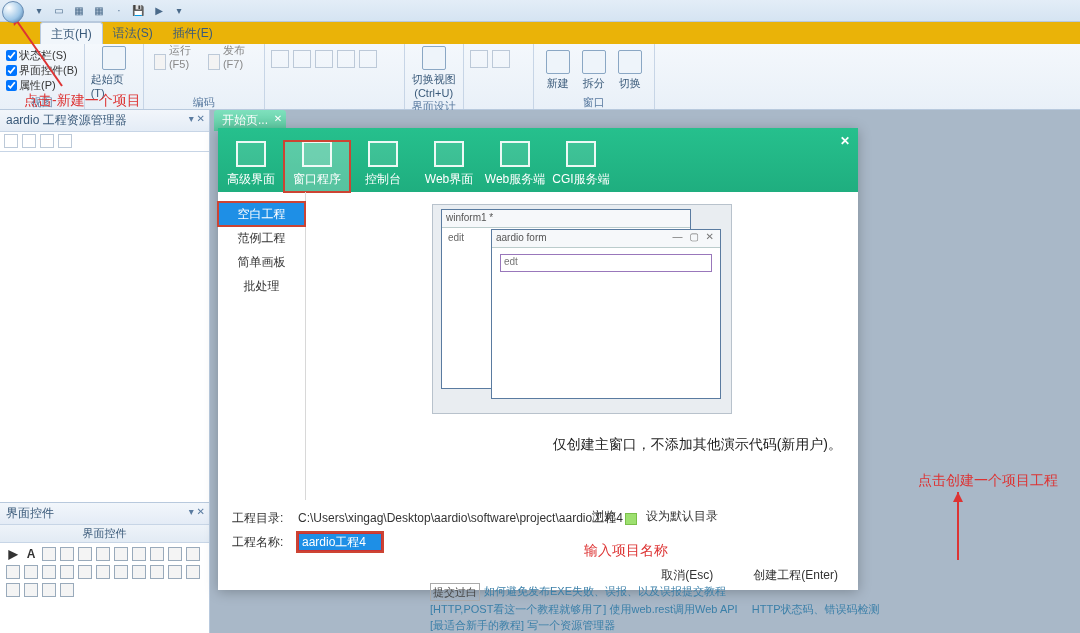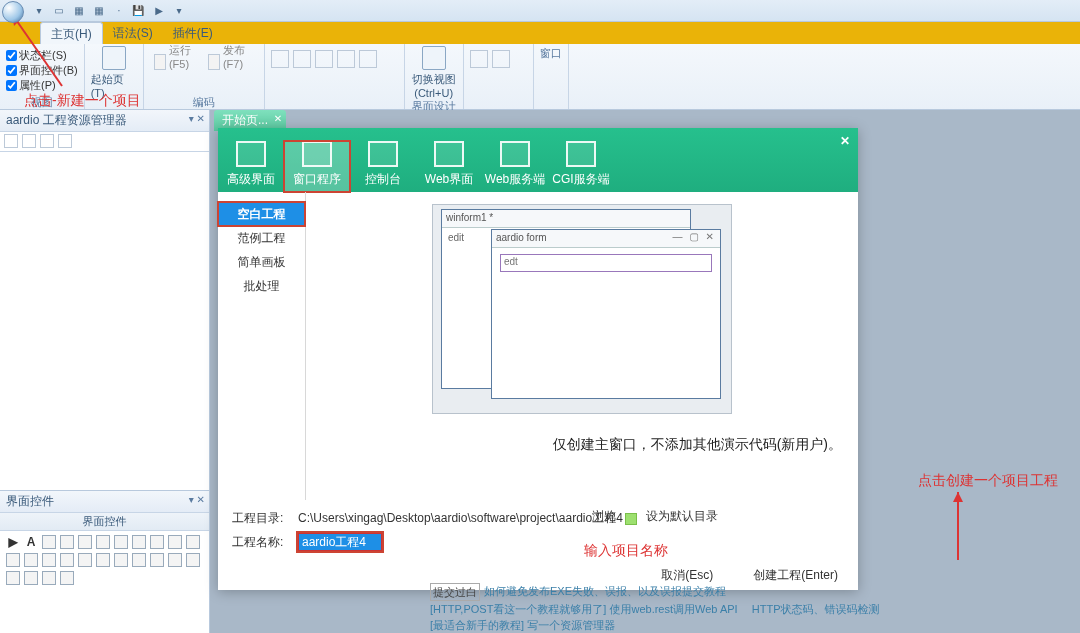--- a/index.html
+++ b/index.html
@@ -23,21 +23,21 @@
 .chkcol { display:flex; flex-direction:column; gap:0px; font-size:11px; color:#333; padding-top:2px; }
 .chkcol label { white-space:nowrap; display:flex; align-items:center; gap:2px; line-height:15px; }
 .chkcol input { width:11px; height:11px; }
 .bigbtn { width:46px; display:flex; flex-direction:column; align-items:center; justify-content:center; gap:2px; font-size:11px; color:#3a5a7a; }
 .bigbtn .ic { width:24px; height:24px; border:1px solid #8aa7c4; background:#eef4fa; border-radius:2px; }
 .smallbtn { width:54px; height:24px; display:flex; align-items:flex-end; gap:3px; font-size:11px; color:#888; padding:0 4px; }
 .smallbtn .ic{ width:16px; height:16px; border:1px solid #bcc9d8; background:#f3f3f3; }
 .tribar { display:flex; gap:4px; padding-top:4px; }
 
 
-.dock { position:absolute; left:0; top:110px; width:210px; bottom:0; background:#fff; border-right:1px solid #b8c9dd; display:flex; flex-direction:column; }
+.dock { position:absolute; left:0; top:110px; width:210px; bottom:0; background:#fff; border-right:1px solid #b8c9dd; display:flex; flex-direction:column;gap:12px; }
 .dockhead { height:22px; background:linear-gradient(#f2f6fb,#e4ecf6); border-bottom:1px solid #c7d5e6; display:flex; align-items:center; padding-left:6px; font-size:12px; color:#3a5a7a; position:relative; }
 .dockpin { position:absolute; right:4px; top:3px; font-size:10px; color:#5a7ba0; }
 .projpanel { flex:0 0 380px; background:#fff; }
 .ctrlpanel { flex:1; background:#fff; border-top:1px solid #b8c9dd; }
 .ctrlhdr { height:18px; background:linear-gradient(#eef3f9,#e2ebf4); font-size:11px; color:#3a5a7a; text-align:center; border-bottom:1px solid #c7d5e6; padding-top:1px; }
 .palette { padding:4px 6px; display:flex; flex-wrap:wrap; gap:4px; }
 .palette .p { width:14px; height:14px; border:1px solid #9ab; background:#f4f4f4; }
 
 
 .center { position:absolute; left:210px; top:110px; right:0; bottom:0; background:#a9b8c8; }
@@ -47,21 +47,21 @@
 
 .startdlg { position:absolute; left:218px; top:128px; width:640px; height:462px; background:#fff; box-shadow:0 2px 12px rgba(0,0,0,.25); }
 .sd-top { height:64px; background:linear-gradient(#26c08d,#1fae7f); display:flex; align-items:flex-end; position:relative; }
 .sd-top .it { width:66px; color:#fff; text-align:center; font-size:12px; padding-bottom:4px; cursor:pointer;margin-top:36px; }
 .sd-top .it .ic { width:30px; height:26px; margin:0 auto 4px; border:2px solid rgba(255,255,255,.9); background:rgba(255,255,255,.12); }
 .sd-top .it.sel { background:rgba(255,255,255,.25); outline:2px solid #c43; outline-offset:-1px; }
 .sd-close { position:absolute; right:8px; top:6px; color:#fff; font-weight:bold; cursor:pointer; }
 .sd-body { position:absolute; left:0; top:64px; right:0; bottom:90px; }
 .sd-left { position:absolute; left:0; top:0; width:88px; bottom:0; border-right:1px solid #d8d8d8; padding:10px 0; }
 .sd-left .li { height:24px; line-height:24px; text-align:center; font-size:12px; color:#333; cursor:pointer; }
-.sd-left .li.sel { background:#1e8fe6; color:#fff; outline:2px solid #c43; outline-offset:-1px;font-weight:bold; }
+.sd-left .li.sel { background:#1e8fe6; color:#fff; outline:2px solid #c43; outline-offset:-1px; }
 .sd-right { position:absolute; left:88px; right:0; top:0; bottom:0; padding:12px 16px; }
 .preview { width:300px; height:210px; margin:0 auto; border:1px solid #b8c2cc; background:#e9edf1; position:relative; }
 .preview .winfr { position:absolute; left:8px; top:4px; width:250px; height:180px; background:#fff; border:1px solid #5a7ba0; }
 .preview .winfr2 { position:absolute; left:58px; top:24px; width:230px; height:170px; background:#fff; border:1px solid #5a7ba0; }
 .preview .tb { height:18px; border-bottom:1px solid #bcc; background:#f6f8fa; font-size:10px; padding:2px 4px; color:#555; position:relative; }
 .preview .wc { position:absolute; right:4px; top:1px; font-size:10px; color:#777; letter-spacing:2px; }
 .preview .tbox { position:absolute; left:8px; top:24px; right:8px; height:18px; border:1px solid #97b; background:#fff; font-size:10px; padding:1px 3px; color:#777; }
 .desc { text-align:right; font-size:14px; color:#222; margin-top:22px; }
 
 .sd-foot { position:absolute; left:0; right:0; bottom:0; height:90px; padding:6px 14px; }
@@ -166,20 +166,34 @@
     <div class="lbl">界面设计</div>
   </div>
   <div class="grp" style="width:70px">
     <div class="body tribar">
       <span style="width:18px;height:18px;border:1px solid #bcc9d8"></span>
       <span style="width:18px;height:18px;border:1px solid #bcc9d8"></span>
     </div>
     <div class="lbl"></div>
   </div>
   <div class="grp">
+    <div class="body">
+      <div class="bigbtn" style="width:36px">
+          <span class="ic"></span>
+          <span>新建</span>
+        </div>
+      <div class="bigbtn" style="width:36px">
+          <span class="ic"></span>
+          <span>拆分</span>
+        </div>
+      <div class="bigbtn" style="width:36px">
+          <span class="ic"></span>
+          <span>切换</span>
+        </div>
+    </div>
     <div class="lbl">窗口</div>
   </div>
 </div>
 
 <div class="dock">
   <div class="projpanel">
     <div class="dockhead">
       <span>aardio 工程资源管理器</span>
       <span class="dockpin">▾ ✕</span>
     </div>

